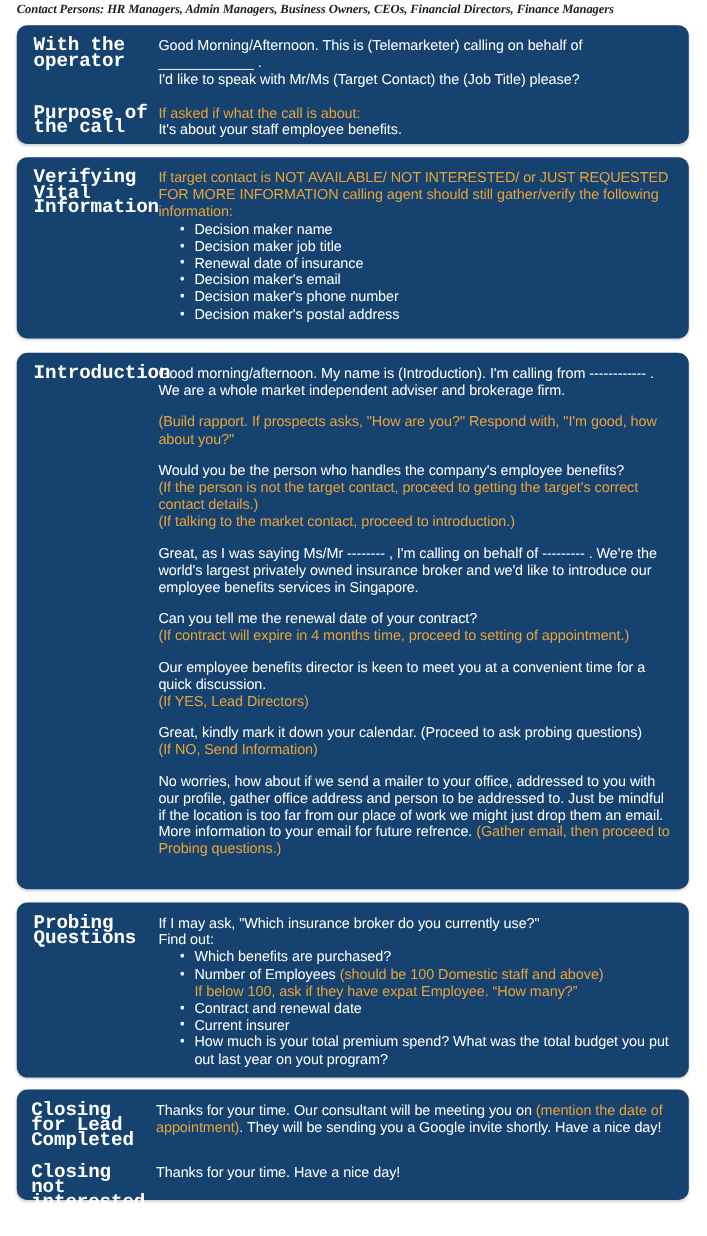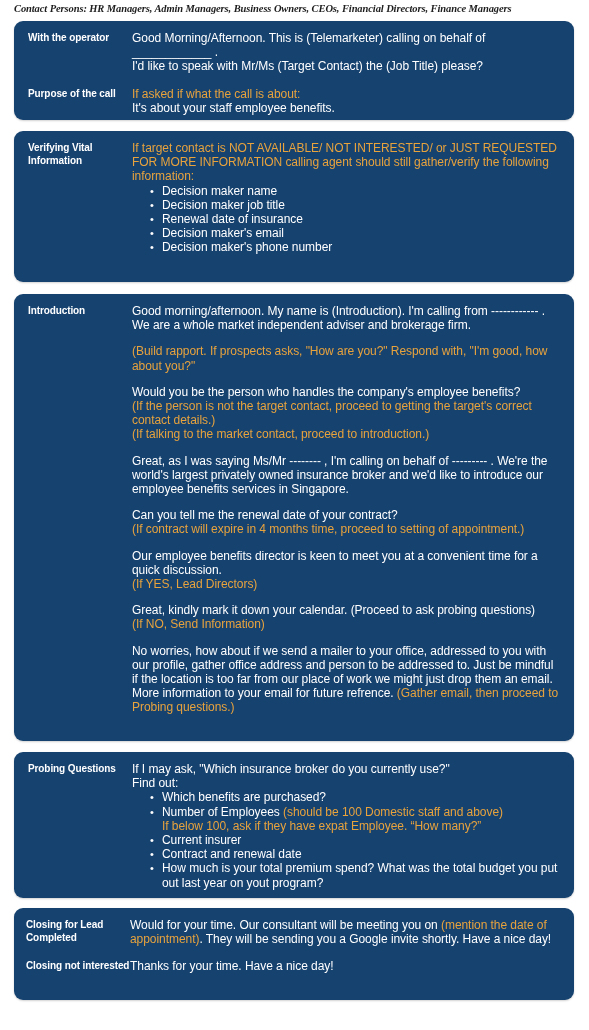--- a/index.html
+++ b/index.html
@@ -47,24 +47,25 @@
     align-items: flex-start;
   }
   .row + .row {
     margin-top: 13px;
   }
   .label {
     flex: 0 0 104px;
     width: 104px;
     color: #ffffff;
     font-weight: bold;
-    font-size: 10px;
+    font-size: 16px;
     line-height: 12.5px;
     padding-top: 1px;
     letter-spacing: -0.1px;
+    font-family: Liberation Mono, monospace;
   }
   .body {
     flex: 1 1 auto;
     color: #ffffff;
     font-size: 12px;
     line-height: 14.2px;
     letter-spacing: -0.05px;
   }
   .body p {
     margin: 0;
@@ -133,20 +134,21 @@
     <div class="row">
       <div class="label">Verifying Vital Information</div>
       <div class="body">
         <p class="amber">If target contact is NOT AVAILABLE/ NOT INTERESTED/ or JUST REQUESTED FOR MORE INFORMATION calling agent should still gather/verify the following information:</p>
         <ul class="bullets">
           <li>Decision maker name</li>
           <li>Decision maker job title</li>
           <li>Renewal date of insurance</li>
           <li>Decision maker's email</li>
           <li>Decision maker's phone number</li>
+          <li>Decision maker's postal address</li>
         </ul>
       </div>
     </div>
   </div>
 
   <div class="card" id="card-introduction">
     <div class="row">
       <div class="label">Introduction</div>
       <div class="body">
 
@@ -178,33 +180,33 @@
 
   <div class="card" id="card-probing">
     <div class="row">
       <div class="label">Probing Questions</div>
       <div class="body">
         <p>If I may ask, "Which insurance broker do you currently use?"</p>
         <p>Find out:</p>
         <ul class="bullets">
           <li>Which benefits are purchased?</li>
           <li><span>Number of Employees </span><span class="amber">(should be 100 Domestic staff and above)</span><span class="amber sub-line">If below 100, ask if they have expat Employee. “How many?”</span></li>
+          <li>Contract and renewal date</li>
           <li>Current insurer</li>
-          <li>Contract and renewal date</li>
           <li>How much is your total premium spend? What was the total budget you put out last year on yout program?</li>
         </ul>
       </div>
     </div>
   </div>
 
   <div class="card" id="card-closing">
     <div class="row">
       <div class="label">Closing for Lead Completed</div>
       <div class="body">
-        <p><span>Would for your time. Our consultant will be meeting you on </span><span class="amber">(mention the date of appointment)</span><span>. They will be sending you a Google invite shortly. Have a nice day!</span></p>
+        <p><span>Thanks for your time. Our consultant will be meeting you on </span><span class="amber">(mention the date of appointment)</span><span>. They will be sending you a Google invite shortly. Have a nice day!</span></p>
       </div>
     </div>
     <div class="row">
       <div class="label">Closing not interested</div>
       <div class="body">
         <p>Thanks for your time. Have a nice day!</p>
       </div>
     </div>
   </div>
 

